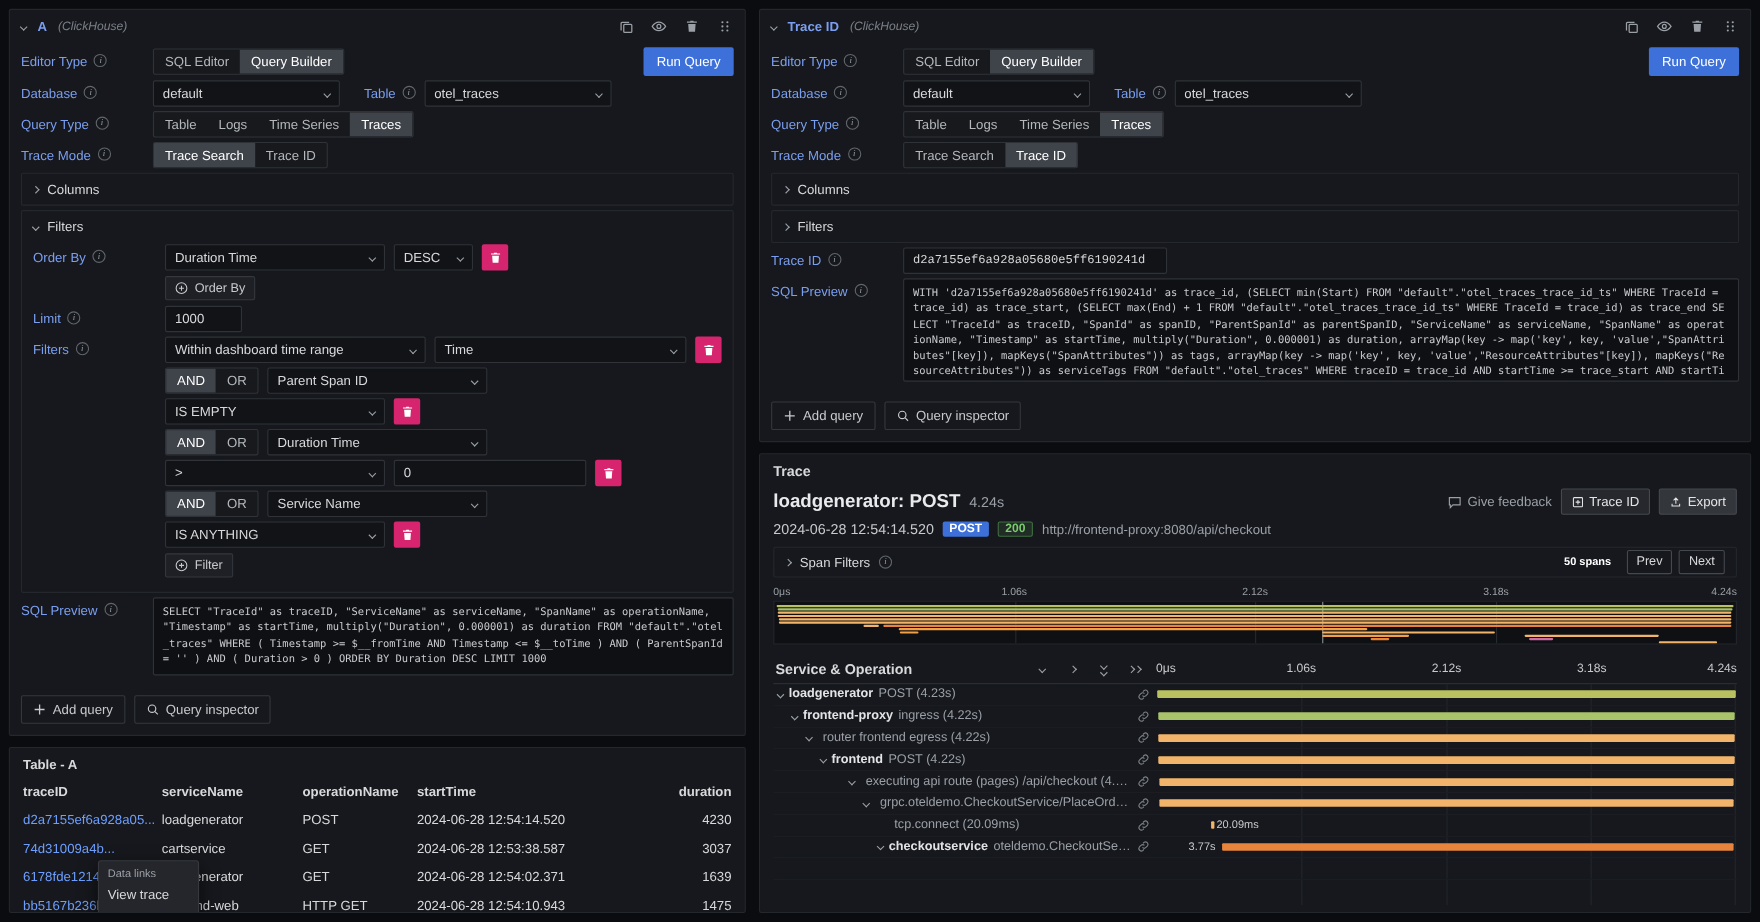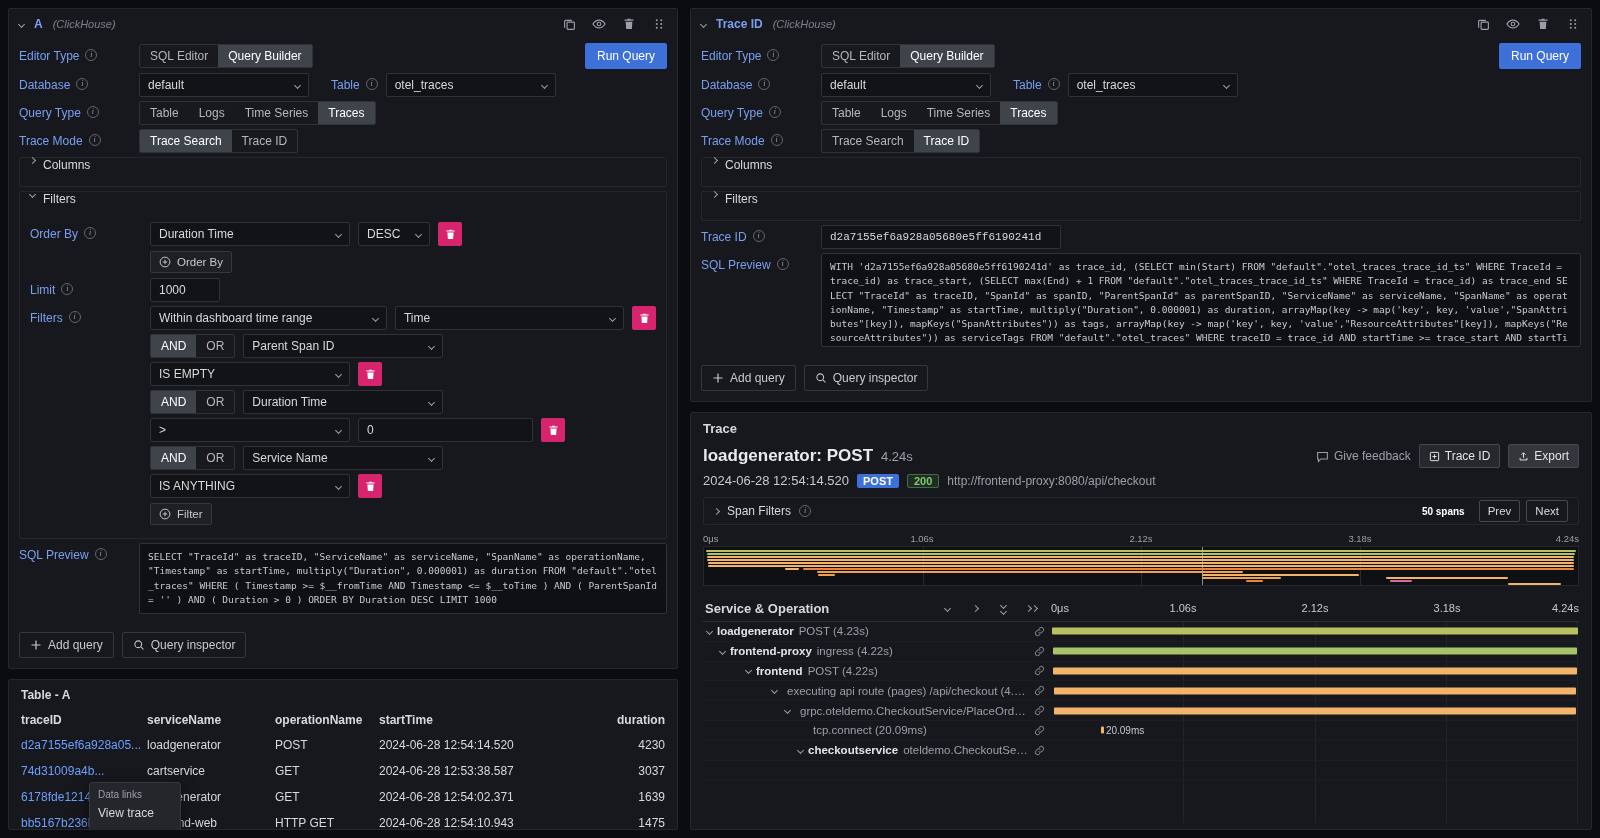--- a/index.html
+++ b/index.html
@@ -38,21 +38,21 @@
 .mono{font-family:Liberation Mono, monospace}
 .w72{width:72px}.w70{width:70px}.w170{width:170px}.w175{width:175px}.w200{width:200px}.w230{width:230px}.w238{width:238px}.w240{width:240px}
 .seg-group{display:flex;background:var(--seg-bg);border:1px solid var(--border2);border-radius:2px;height:24px;overflow:hidden;flex:none}
 .seg{padding:0 10px;display:flex;align-items:center;color:#b4b7bb;font-size:12px;background:transparent;border:none;cursor:pointer;white-space:nowrap}
 .seg.selected{background:var(--seg-sel);color:#fff}
 .btn-blue{margin-left:auto;background:var(--accent);color:#fff;border:none;border-radius:2px;height:26px;padding:0 12px;font-size:12px;font-weight:500;cursor:pointer;flex:none}
 .btn-danger{width:24px;height:24px;background:var(--danger);border:none;border-radius:2px;color:#fff;display:flex;align-items:center;justify-content:center;cursor:pointer;flex:none}
 .btn-sec{display:inline-flex;align-items:center;gap:6px;background:#1e2025;border:1px solid #34373c;border-radius:2px;color:#c7c9cc;height:22px;padding:0 8px;font-size:11.5px;cursor:pointer}
 .btn-outline{display:inline-flex;align-items:center;gap:6px;height:26px;padding:0 10px;background:transparent;border:1px solid #34373c;border-radius:2px;color:#c7c9cc;font-size:12px;cursor:pointer}
 .box{border:1px solid var(--border);border-radius:2px;margin:4px 0}
-.box-header{display:flex;gap:8px;height:28px;padding:0 10px;font-size:12px;color:var(--text);cursor:pointer}
+.box-header{display:flex;align-items:center;gap:8px;height:28px;padding:0 10px;font-size:12px;color:var(--text);cursor:pointer}
 .box-body{padding:2px 10px 8px}
 .indent{margin-left:120px}
 .code{flex:1;background:#0e1014;border:1px solid var(--border2);border-radius:2px;padding:6px 8px;font-family:"DejaVu Sans Mono",monospace;font-size:9.5px;line-height:1.5;color:#c9cbce;word-break:break-all;white-space:pre-wrap}
 .code.clip{max-height:94px;overflow:hidden}
 .q-footer{display:flex;gap:8px;padding:6px 10px 10px}
 
 .tp-title{font-size:12px;font-weight:700;padding:8px 12px 6px;color:#d8d9da;flex:none}
 .tbl{display:flex;flex-direction:column;overflow:hidden;position:relative;flex:1}
 .tbl-head,.trow{display:flex;padding:0 12px;align-items:center}
 .tbl-head{height:24px;font-weight:700;flex:none}
@@ -740,20 +740,37 @@
                       <path d="M14 10a5 5 0 0 0-7 0l-3 3a5 5 0 0 0 7 7l2-2"></path>
                     </svg>
                   </span>
                 </div>
                 <div class="span-track">
                   <div class="span-bar" style="left: 0.3%; width: 99.4%; background: rgb(169, 195, 106);"></div>
                   <div class="span-label"></div>
                 </div>
               </div>
               <div class="span-row">
+                <div class="span-name" style="padding-left: 30px;">
+                  <span class="chev"></span>
+                  <span class="span-service"></span>
+                  <span class="span-op">router frontend egress (4.22s)</span>
+                  <span class="link-icon">
+                    <svg viewBox="0 0 24 24" width="11" height="11" fill="none" stroke="currentColor" stroke-width="2.2">
+                      <path d="M10 14a5 5 0 0 0 7 0l3-3a5 5 0 0 0-7-7l-2 2"></path>
+                      <path d="M14 10a5 5 0 0 0-7 0l-3 3a5 5 0 0 0 7 7l2-2"></path>
+                    </svg>
+                  </span>
+                </div>
+                <div class="span-track">
+                  <div class="span-bar" style="left: 0.4%; width: 99.3%; background: rgb(242, 180, 107);"></div>
+                  <div class="span-label"></div>
+                </div>
+              </div>
+              <div class="span-row">
                 <div class="span-name" style="padding-left: 43px;">
                   <span class="chev"></span>
                   <span class="span-service">frontend</span>
                   <span class="span-op">POST (4.22s)</span>
                   <span class="link-icon">
                     <svg viewBox="0 0 24 24" width="11" height="11" fill="none" stroke="currentColor" stroke-width="2.2">
                       <path d="M10 14a5 5 0 0 0 7 0l3-3a5 5 0 0 0-7-7l-2 2"></path>
                       <path d="M14 10a5 5 0 0 0-7 0l-3 3a5 5 0 0 0 7 7l2-2"></path>
                     </svg>
                   </span>
@@ -819,20 +836,24 @@
                   <span class="chev"></span>
                   <span class="span-service">checkoutservice</span>
                   <span class="span-op">oteldemo.CheckoutService/PlaceOrder</span>
                   <span class="link-icon">
                     <svg viewBox="0 0 24 24" width="11" height="11" fill="none" stroke="currentColor" stroke-width="2.2">
                       <path d="M10 14a5 5 0 0 0 7 0l3-3a5 5 0 0 0-7-7l-2 2"></path>
                       <path d="M14 10a5 5 0 0 0-7 0l-3 3a5 5 0 0 0 7 7l2-2"></path>
                     </svg>
                   </span>
                 </div>
+                <div class="span-track">
+                  <div class="span-bar" style="left: 11.3%; width: 88.2%; background: rgb(232, 132, 60);"></div>
+                  <div class="span-label" style="left: 5.6%;">3.77s</div>
+                </div>
               </div>
               <div class="span-row">
 
                 <div class="span-track">
                   
                   
                 </div>
               </div>
             </div>
         </div>

